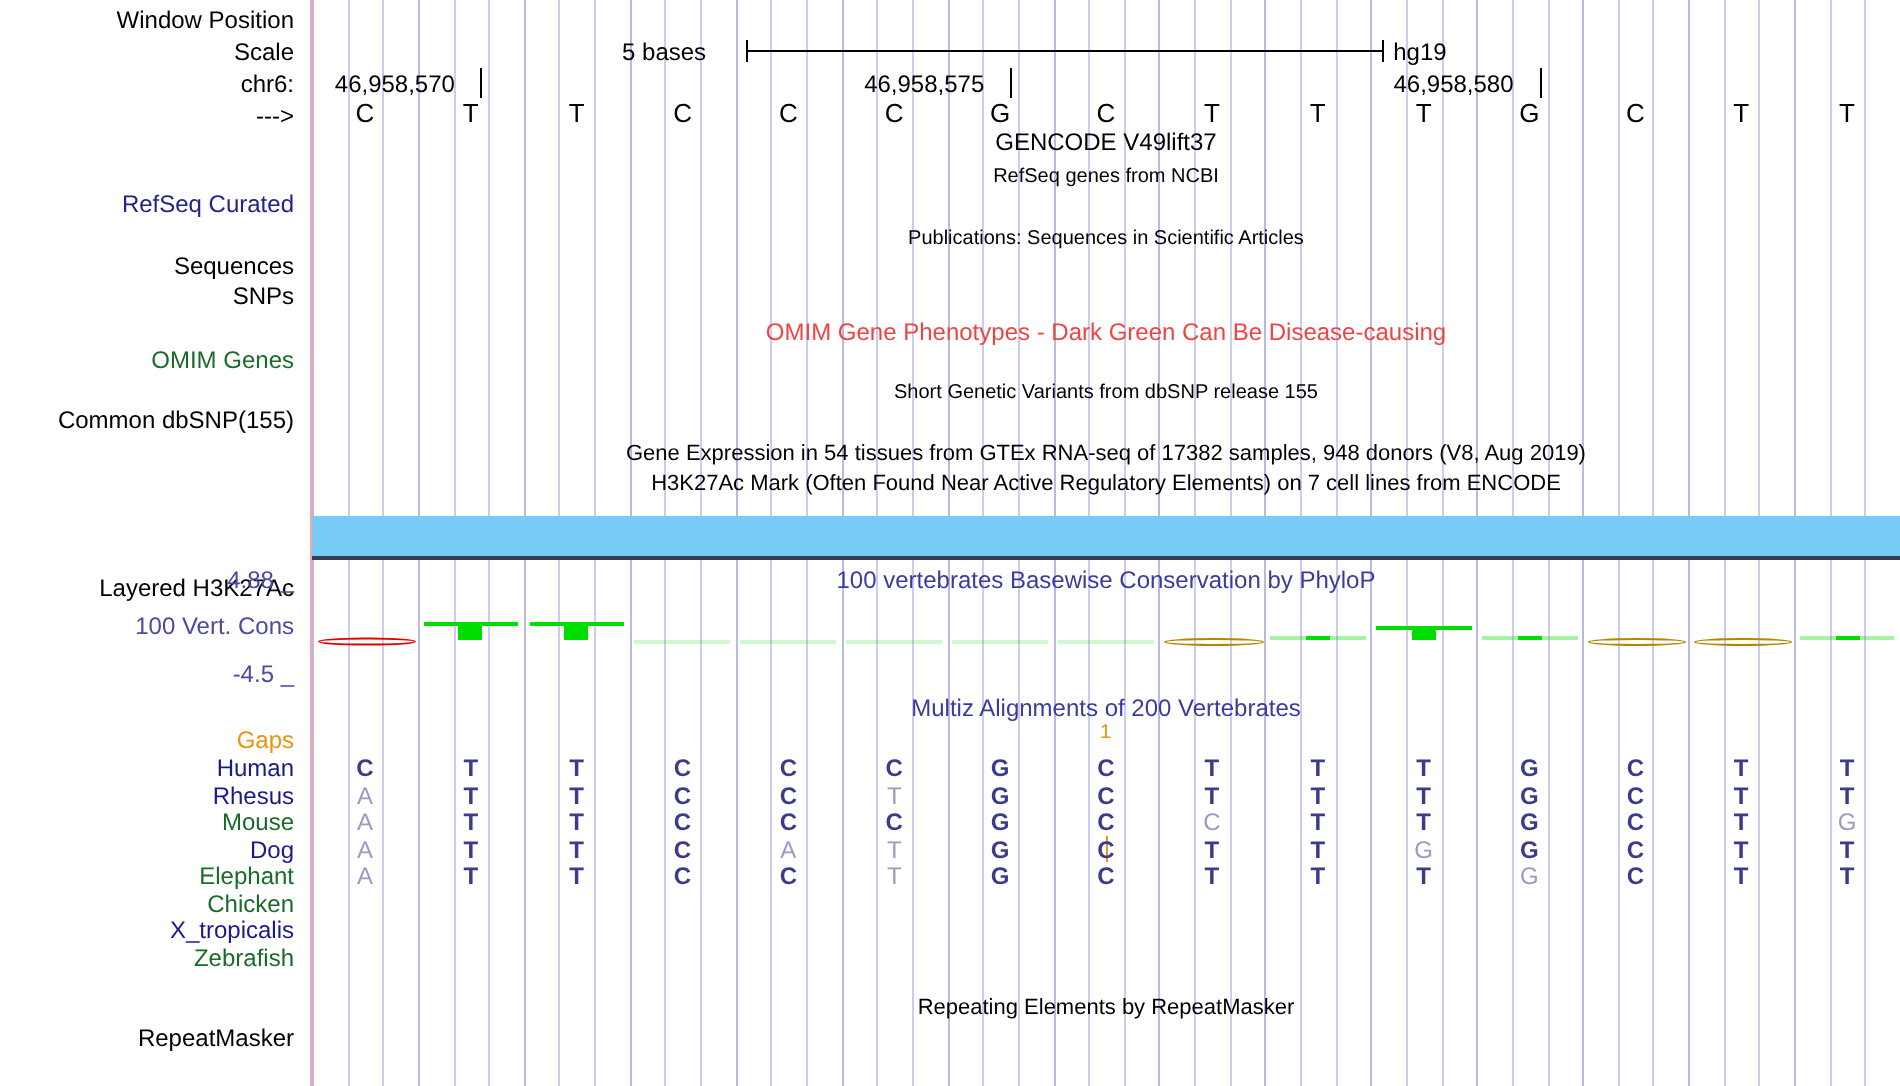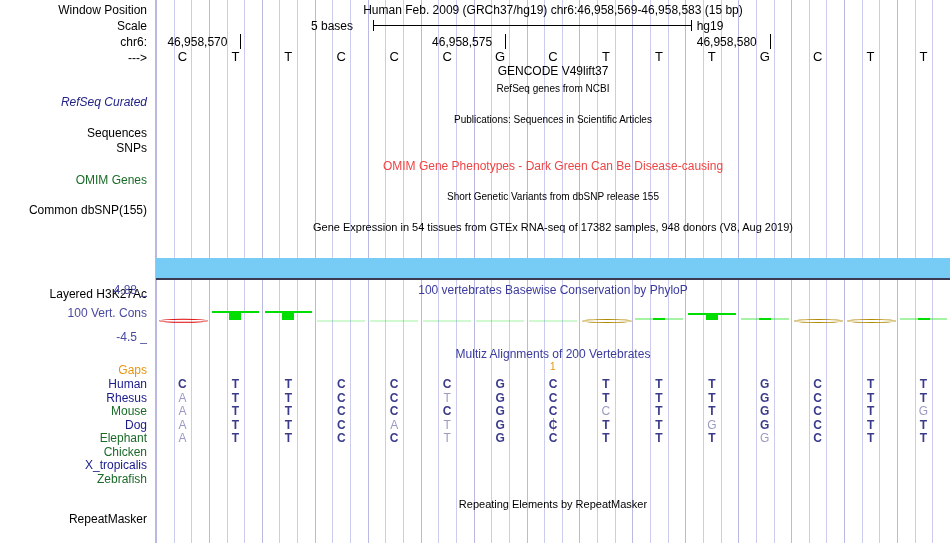--- a/index.html
+++ b/index.html
@@ -79,21 +79,21 @@
 <body>
 
 <div id="browser">
 
   <div class="leftcol">
     <div class="lbl black" style="top:4px;">Window Position</div>
     <div class="lbl black" style="top:20px;">Scale</div>
     <div class="lbl black" style="top:36px;">chr6:</div>
     <div class="lbl black" style="top:52px;">---&gt;</div>
 
-    <div class="lbl blue" style="top:96px;font-style:italic;">RefSeq Curated</div>
+    <div class="lbl blue" style="top:96px;">RefSeq Curated</div>
     <div class="lbl black" style="top:127px;">Sequences</div>
     <div class="lbl black" style="top:142px;">SNPs</div>
     <div class="lbl green" style="top:174px;">OMIM Genes</div>
     <div class="lbl black" style="top:204px;">Common dbSNP(155)</div>
     <div class="lbl black" style="top:248px;margin-top:40px;">Layered H3K27Ac</div>
 
     <div class="lbl consblue" style="top:284px;">4.88 _</div>
     <div class="lbl consblue" style="top:307px;">100 Vert. Cons</div>
     <div class="lbl consblue" style="top:331px;">-4.5 _</div>
 
@@ -158,21 +158,20 @@
         <div class="gl" style="left: 653px;"></div>
         <div class="gl" style="left: 670px;"></div>
         <div class="gl major" style="left: 688px;"></div>
         <div class="gl" style="left: 706px;"></div>
         <div class="gl" style="left: 723px;"></div>
         <div class="gl major" style="left: 741px;"></div>
         <div class="gl" style="left: 759px;"></div>
         <div class="gl" style="left: 776px;"></div>
       </div>
 
-    <div class="ctext" style="top:4px;">Human Feb. 2009 (GRCh37/hg19)   chr6:46,958,569-46,958,583 (15 bp)</div>
 
     <div id="scalerow">
       <div class="scaletxt" id="scale-label-el" style="top: 20px; left: 155.027px;">5 bases</div>
       <div class="scalebar" id="scale-line" style="top: 25px; left: 217.027px; width: 317.6px;"></div>
       <div class="scale-end" id="scale-end-l" style="top: 20px; left: 217.027px;"></div>
       <div class="scale-end" id="scale-end-r" style="top: 20px; left: 534.627px;"></div>
       <div class="scaletxt" id="db-label-el" style="top: 20px; left: 540.627px;">hg19</div>
     </div>
 
     <div id="rulerrow">
@@ -201,20 +200,21 @@
         <div class="base" style="left: 714.6px; top: 50px;">T</div>
         <div class="base" style="left: 767.533px; top: 50px;">T</div>
       </div>
 
     <div class="ctext" style="top:65px;">GENCODE V49lift37</div>
     <div class="ctext s10" style="top:83px;">RefSeq genes from NCBI</div>
     <div class="ctext s10" style="top:114px;">Publications: Sequences in Scientific Articles</div>
     <div class="ctext green" style="top:160px;">OMIM Gene Phenotypes - Dark Green Can Be Disease-causing</div>
     <div class="ctext s10" style="top:191px;">Short Genetic Variants from dbSNP release 155</div>
     <div class="ctext s11" style="top:221px;">Gene Expression in 54 tissues from GTEx RNA-seq of 17382 samples, 948 donors (V8, Aug 2019)</div>
+    <div class="ctext s11" style="top:236px;">H3K27Ac Mark (Often Found Near Active Regulatory Elements) on 7 cell lines from ENCODE</div>
 
     <div class="h3k" style="left:0px;top:258px;width:794px;height:20px;"></div>
     <div class="h3k-base" style="left:0px;top:278px;width:794px;"></div>
 
     <div class="ctext blue" style="top:284px;">100 vertebrates Basewise Conservation by PhyloP</div>
     <div id="consrow">
         <div class="neg" style="left: 2.64667px; width: 47.64px; top: 320px; height: 2.4px; border: 1px solid rgb(221, 0, 0); border-radius: 50%; background: transparent; transform: translateY(-1.2px);"></div>
         <div class="consbar" style="left: 73.4px; top: 310.574px; width: 12px; height: 9.42623px;"></div>
         <div class="conswhisk" style="left: 55.58px; width: 47.64px; top: 310.574px; opacity: 1;"></div>
         <div class="consbar" style="left: 126.333px; top: 310.574px; width: 12px; height: 9.42623px;"></div>

